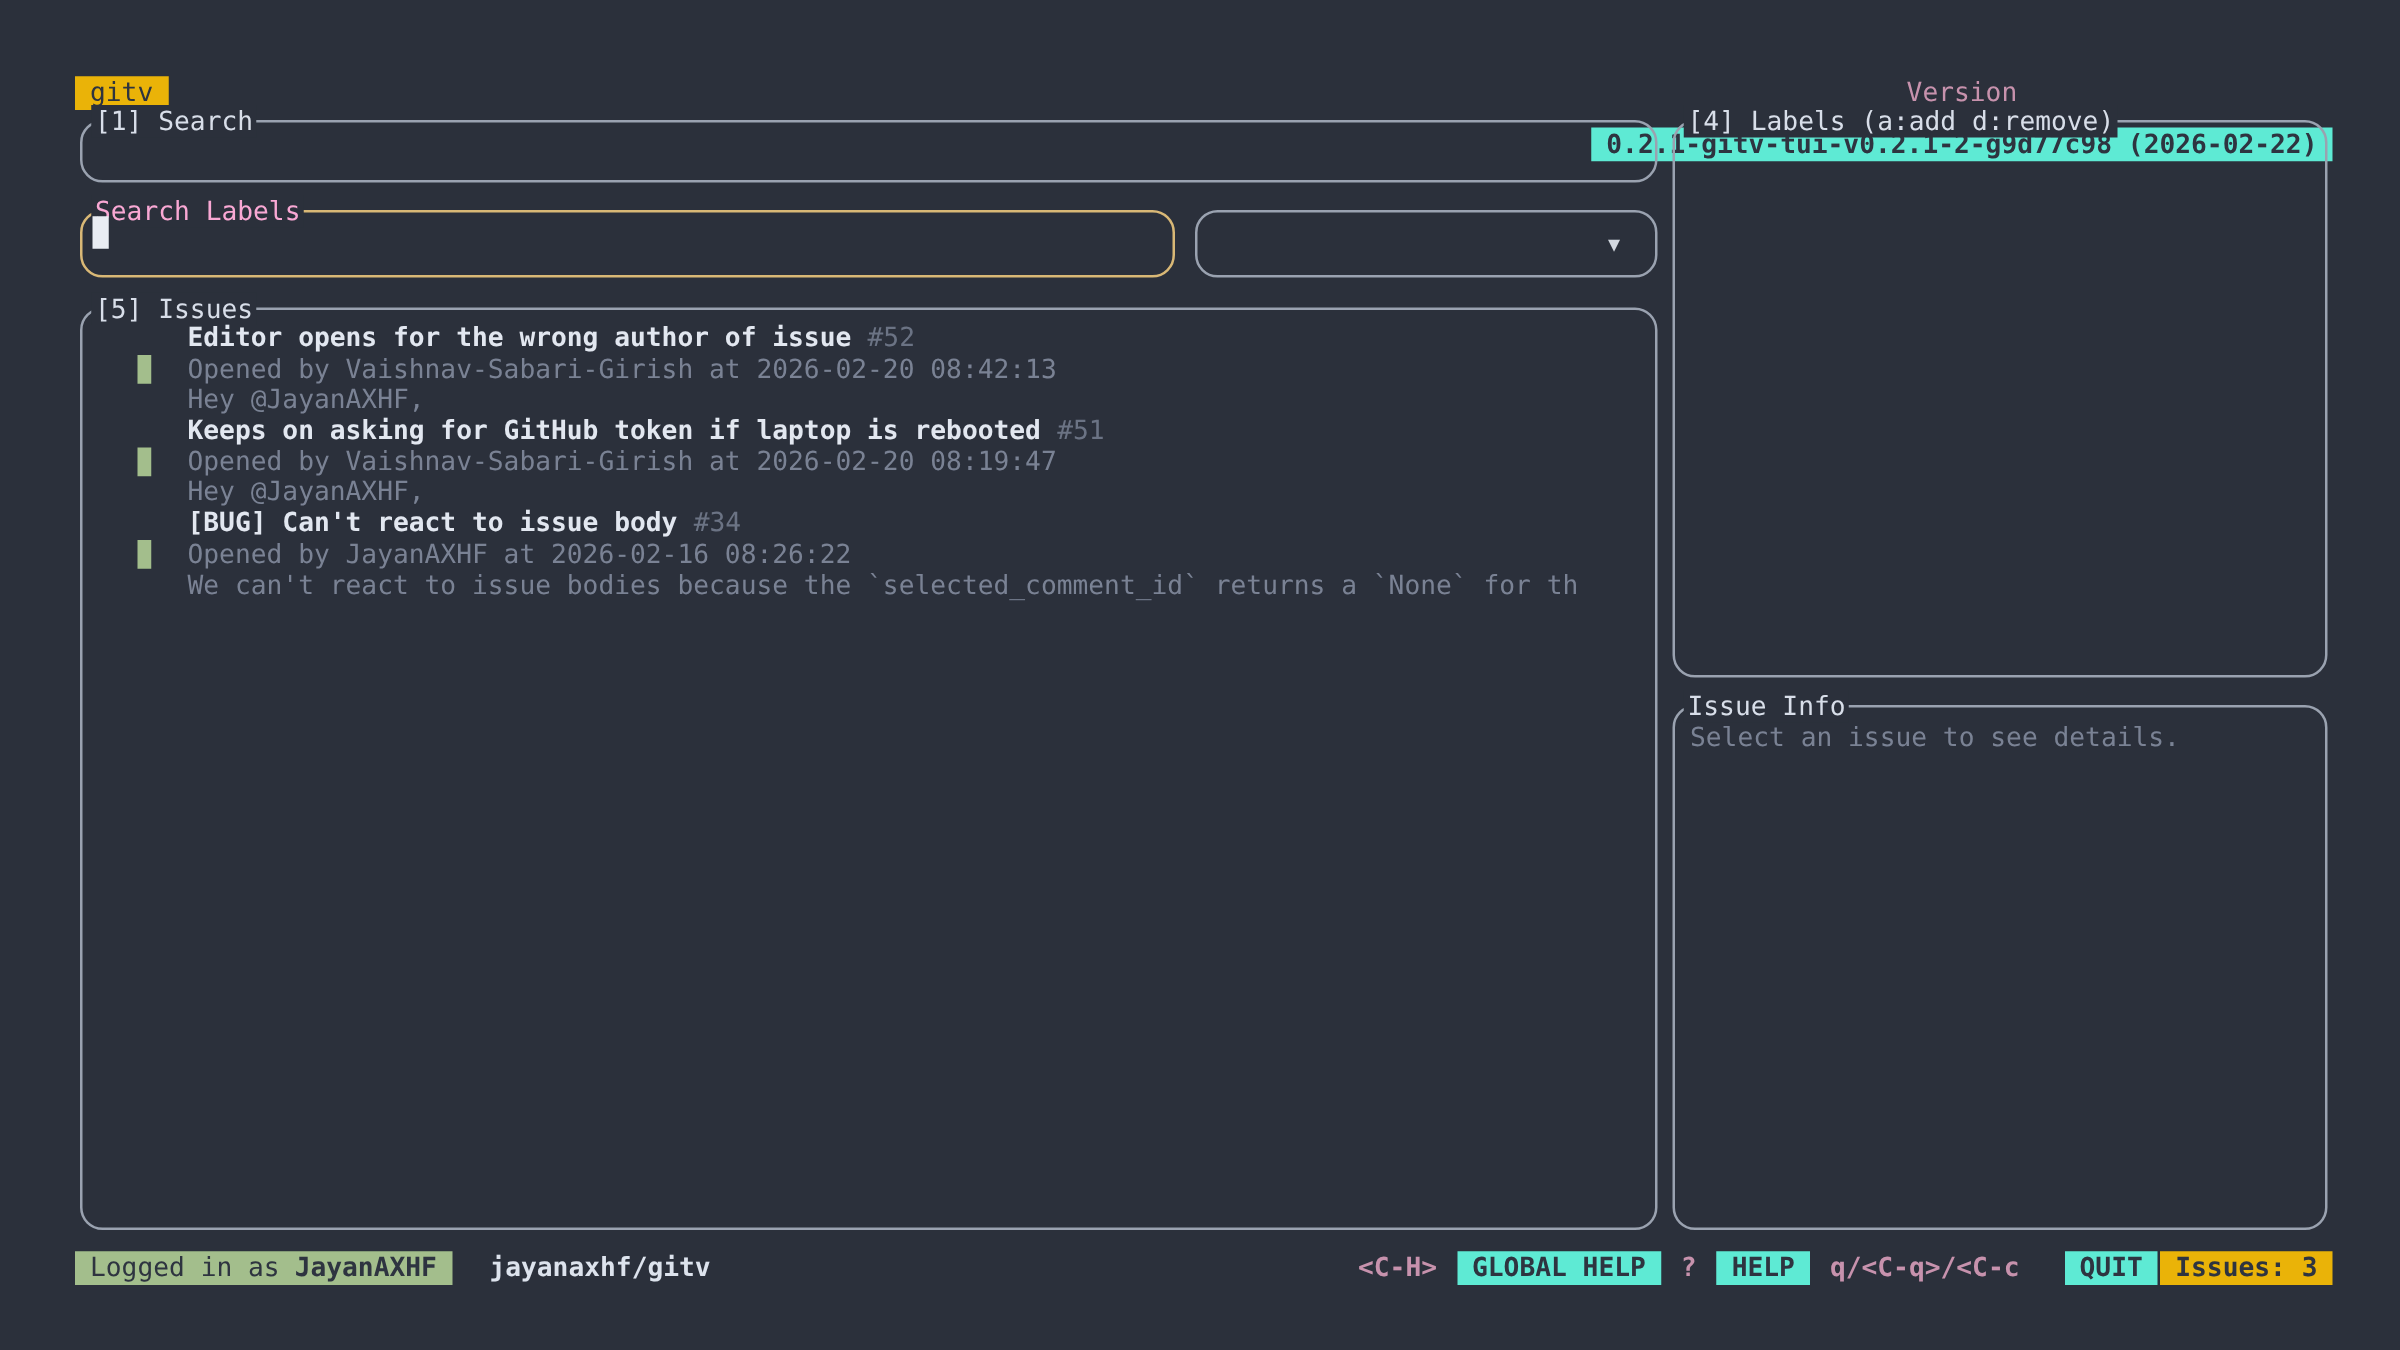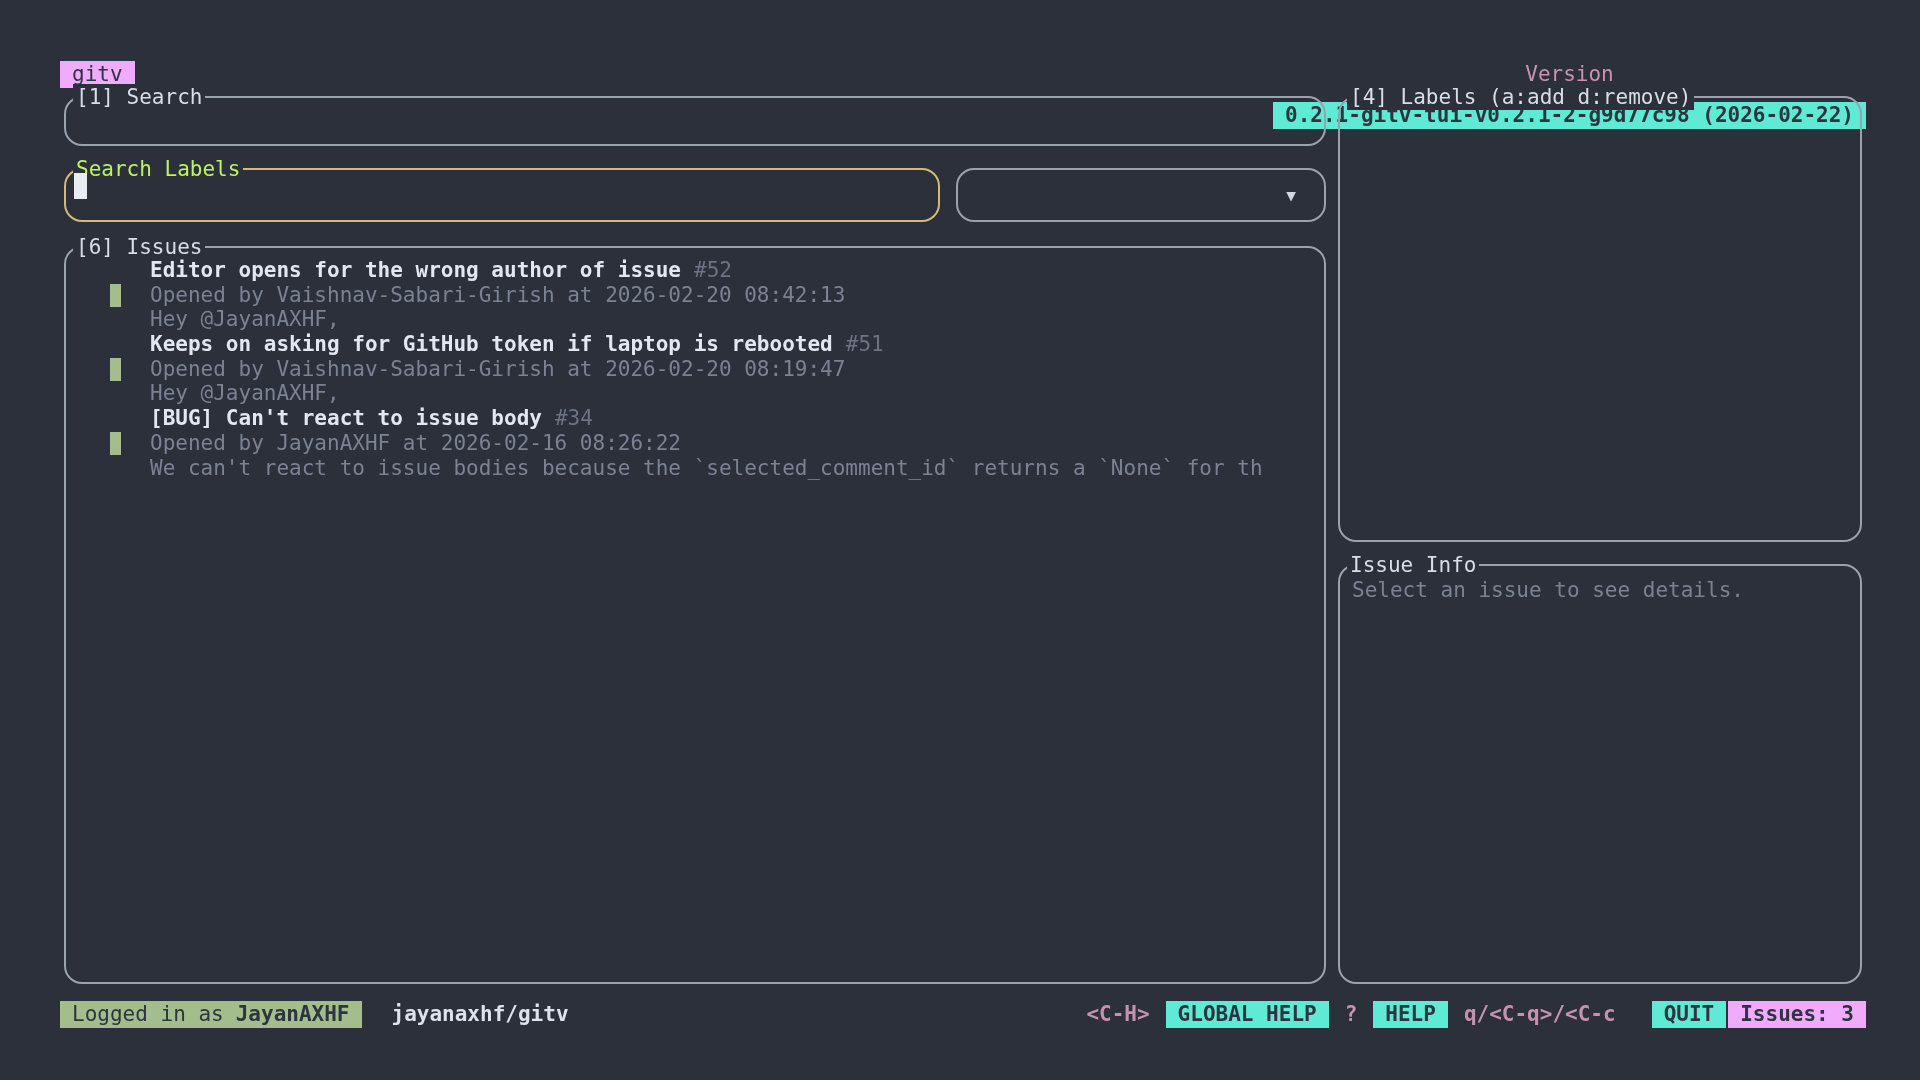--- a/index.html
+++ b/index.html
@@ -5,35 +5,35 @@
   * { margin:0; padding:0; box-sizing:border-box; }
   html,body { background:#2b303b; }
   body { font-family:"DejaVu Sans Mono","Liberation Mono",monospace; }
   .screen {
     position:relative; width:1920px; height:1080px; background:#2b303b;
     font-size:21px; color:#d8dee9; overflow:hidden;
   }
   
   .badge { display:inline-block; height:27px; line-height:27px; padding:0 12px;
            color:#2e3440; white-space:pre; }
-  .badge.blue  { background:#f0abfc; }
+  .badge.blue  { background:#eab308; }
   .badge.pink  { background:#5eead4; font-weight:bold; }
   .badge.green { background:#a3be8c; }
   .badge.blue.count { font-weight:bold; }
   
   .app-badge { position:absolute; left:60px; top:61px; }
   .version-area { position:absolute; right:54px; top:61px; display:flex; align-items:center; gap:14px;flex-direction:column; }
   .version-label { color:#c792ad; line-height:27px; }
   
   .panel { position:absolute; border:2px solid #9aa2b0; border-radius:18px; }
   .panel-title { position:absolute; top:-14px; left:7px; background:#2b303b; padding:0 3px;
                  color:#d8dee9; white-space:pre; line-height:26px; }
   .search-panel       { left:64px;  top:96px;  width:1262px; height:50px; }
   .label-search-panel { left:64px;  top:168px; width:876px;  height:54px; border-color:#d9b876; }
-  .label-search-panel .panel-title { color:#bef264;text-align:right; }
+  .label-search-panel .panel-title { color:#f9a8d4;text-align:right; }
   .cursor-block { position:absolute; left:8px; top:3px; width:13px; height:26px; background:#e9edf3; }
   .dropdown-panel { left:956px; top:168px; width:370px; height:54px; }
   .dropdown-arrow { position:absolute; right:28px; top:50%; transform:translateY(-50%);
                     font-size:16px; color:#d3d8e0; }
   .issues-panel { left:64px;  top:246px; width:1262px; height:738px; }
   .labels-panel { left:1338px; top:96px; width:524px; height:446px; }
   .info-panel   { left:1338px; top:564px; width:524px; height:420px; }
   .info-placeholder { padding:12px 12px 0 12px; color:#7a8294; }
   
   .issues-list { padding-top:10px; }
@@ -70,21 +70,21 @@
   <div class="panel label-search-panel">
     <span class="panel-title">Search Labels</span>
     <span class="cursor-block"></span>
   </div>
 
   <div class="panel dropdown-panel">
     <span class="dropdown-arrow">▼</span>
   </div>
 
   <div class="panel issues-panel">
-    <span class="panel-title">[6] Issues</span>
+    <span class="panel-title">[5] Issues</span>
     <div class="issues-list">
         <div class="issue-row">
           <div class="issue-line"><span class="issue-title">Editor opens for the wrong author of issue</span><span class="issue-num">#52</span></div>
           <div class="issue-line"><span class="issue-bar"></span><span class="issue-opened">Opened by Vaishnav-Sabari-Girish at 2026-02-20 08:42:13</span></div>
           <div class="issue-line"><span class="issue-preview">Hey @JayanAXHF,</span></div>
         </div>
         <div class="issue-row">
           <div class="issue-line"><span class="issue-title">Keeps on asking for GitHub token if laptop is rebooted</span><span class="issue-num">#51</span></div>
           <div class="issue-line"><span class="issue-bar"></span><span class="issue-opened">Opened by Vaishnav-Sabari-Girish at 2026-02-20 08:19:47</span></div>
           <div class="issue-line"><span class="issue-preview">Hey @JayanAXHF,</span></div>

